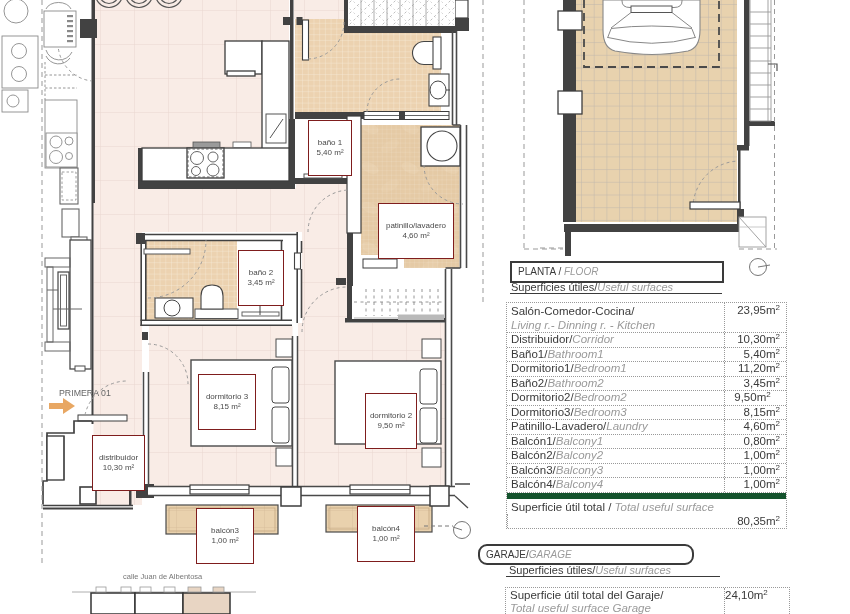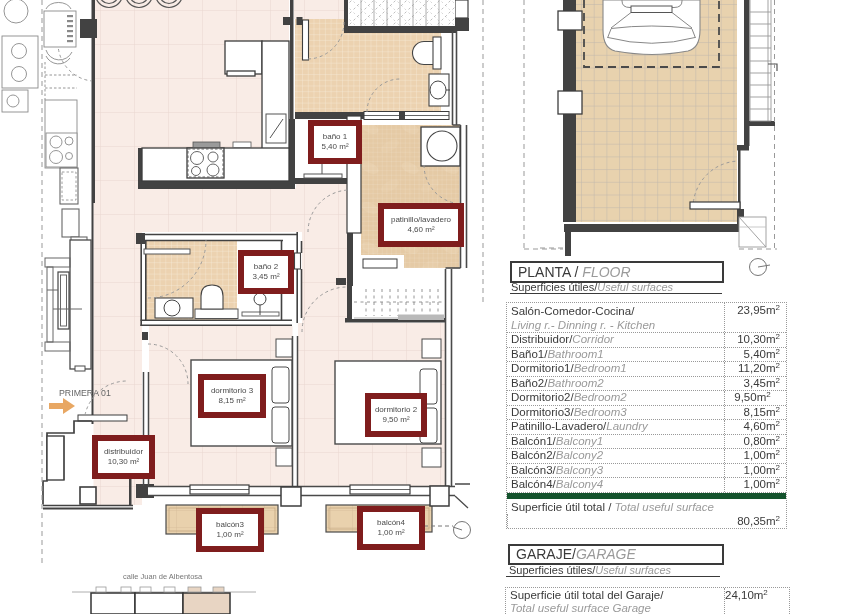--- a/index.html
+++ b/index.html
@@ -1,21 +1,21 @@
 <!DOCTYPE html>
 <html><head>
 <meta charset="utf-8">
 <style>
 html,body{margin:0;padding:0;}
 body{width:850px;height:614px;position:relative;font-family:"Liberation Sans",sans-serif;background:#fff;overflow:hidden;}
 #plan{position:absolute;left:0;top:0;}
-.lbl{position:absolute;background:#fff;border:6px solid #7f1d1d;color:#4a4a4a;text-align:center;font-size:8px;line-height:10px;padding:6px 2px;}
+.lbl{position:absolute;background:#fff;border:1px solid #7f1d1d;color:#4a4a4a;text-align:center;font-size:8px;line-height:10px;padding:17px 2px;}
 .tbl{position:absolute;color:#3a3a3a;}
 .it{font-style:italic;color:#9a9a9a;}
-.hdrbox{position:absolute;border:2px solid #3a3a3a;background:#fff;font-size:14px;color:#3a3a3a;padding-left:6px;}
+.hdrbox{position:absolute;border:2px solid #3a3a3a;background:#fff;font-size:10px;color:#3a3a3a;padding-left:6px;}
 .sub{position:absolute;font-size:11.5px;color:#3a3a3a;}
 sup{font-size:8px;vertical-align:4px;line-height:0;}
 </style>
 </head>
 <body>
 <svg id="plan" width="850" height="614" viewBox="0 0 850 614">
 <defs>
 <pattern id="pinkGrid" width="34" height="34" patternUnits="userSpaceOnUse" x="100" y="10">
   <rect width="34" height="34" fill="#f9ece6"></rect>
   <path d="M0,0H34M0,0V34" stroke="#e9d7d0" stroke-width="1" fill="none"></path>
@@ -401,21 +401,21 @@
     <div style="display:flex;border-bottom:1px dotted #999;height:13.5px;">
       <div style="width:213px;padding-left:4px;line-height:13.5px;">Balcón4/<span class="it">Balcony4</span></div>
       <div style="flex:1;border-left:1px dotted #999;text-align:right;padding-right:6px;line-height:13.5px;">1,00m<sup>2</sup></div>
     </div>
     <div style="display:flex;height:29px;border-top:6px solid #14532d;flex-direction:column;">
       <div style="width:213px;padding:1px 0 0 4px;line-height:14px;">Superficie útil total / <span class="it">Total useful surface</span></div>
       <div style="flex:1;border-left:1px dotted #999;text-align:right;padding:1px 6px 0 0;">80,35m<sup>2</sup></div>
     </div>
   </div>
 
-<div class="hdrbox" style="left:508px;top:544px;width:206px;height:17px;line-height:17px;">GARAJE/<span class="it">GARAGE</span></div>
+<div class="hdrbox" style="left:478px;top:544px;width:206px;height:17px;line-height:17px;border-radius:9px;">GARAJE/<span class="it">GARAGE</span></div>
 <div class="sub" style="left:509px;top:564px;font-size:11px;">Superficies útiles/<span class="it">Useful surfaces</span></div>
 <div style="position:absolute;left:506px;top:576px;width:214px;border-bottom:1.5px solid #3a3a3a;"></div>
 
 <div class="tbl" style="left:505px;top:587px;width:283px;font-size:11.5px;border:1px dotted #999;border-bottom:none;">
 <div style="display:flex;">
 <div style="width:214px;padding:1px 0 0 4px;line-height:12.5px;">Superficie útil total del Garaje/<br><span class="it">Total useful surface Garage</span></div>
 <div style="flex:1;border-left:1px dotted #999;text-align:left;padding:1px 6px 0 0;">24,10m<sup>2</sup></div>
 </div>
 </div>
 

